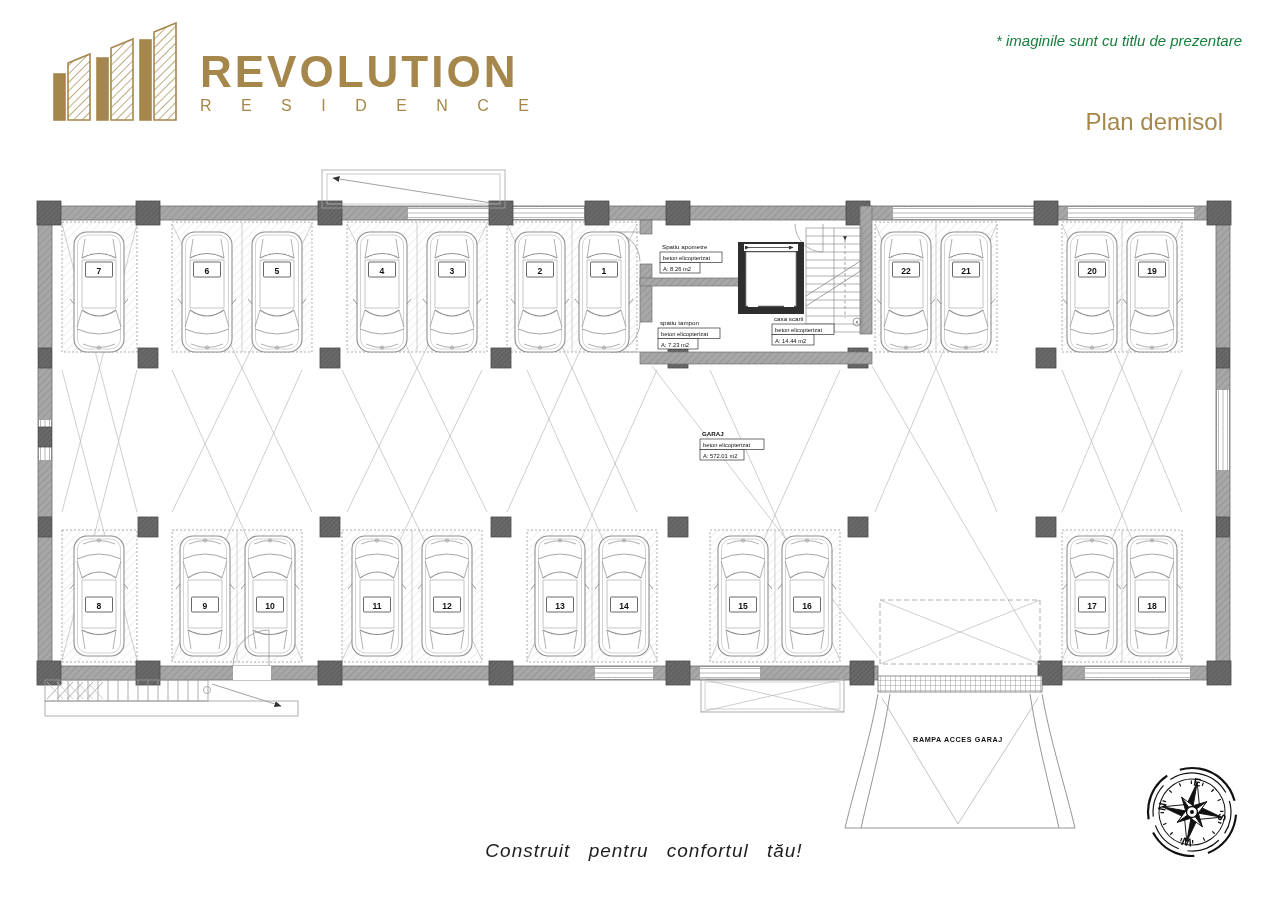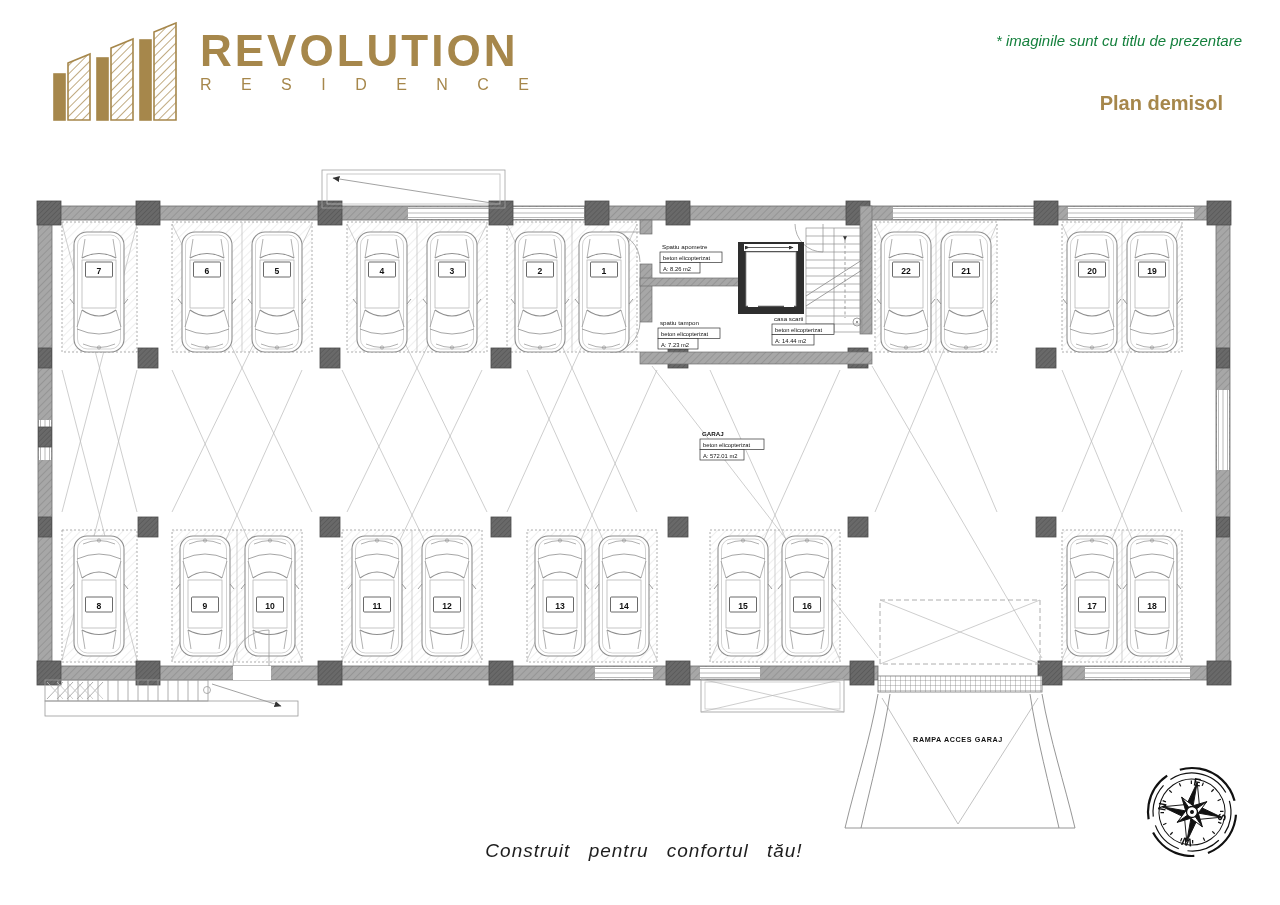--- a/index.html
+++ b/index.html
@@ -7,25 +7,25 @@
     --wall-gray:#a7a7a7;
     --column-gray:#686868;
     --line-gray:#8a8a8a;
     --text-dark:#222222;
   }
   html,body{margin:0;padding:0;background:#fff;}
   .page{position:relative;width:1280px;height:905px;background:#ffffff;overflow:hidden;
         font-family:"Liberation Sans",sans-serif;}
   
   .logo{position:absolute;left:52px;top:22px;display:flex;align-items:flex-start;}
-  .logo-text{margin-left:16px;margin-top:7px;color:var(--brand-gold);}
+  .logo-text{margin-left:16px;margin-top:28px;color:var(--brand-gold);}
   .logo-title{font-size:44px;font-weight:600;letter-spacing:3px;line-height:1;}
   .logo-subtitle{font-size:16px;font-weight:400;letter-spacing:12.5px;margin-top:4px;line-height:1;}
   .disclaimer{position:absolute;right:38px;top:32px;font-size:15px;font-style:italic;color:#15803d;}
-  .plan-title{position:absolute;right:57px;top:92px;font-size:20px;font-weight:bold;color:var(--brand-gold);}
+  .plan-title{position:absolute;right:57px;top:108px;font-size:24px;font-weight:normal;color:var(--brand-gold);}
   
   .tagline{position:absolute;left:4px;top:840px;width:100%;text-align:center;
            font-size:19px;font-style:italic;color:#1e1e1e;word-spacing:12px;letter-spacing:1px;}
   
   svg text{font-family:"Liberation Sans",sans-serif;fill:#111;}
   .lbl-name{font-size:6.2px;}
   .lbl-line{font-size:5.8px;}
   .lbl-box{fill:#ffffff;stroke:#333;stroke-width:0.7;}
   .plate-box{fill:#ffffff;stroke:#444;stroke-width:0.8;}
   .plate-num{font-size:8.6px;font-weight:bold;text-anchor:middle;}

